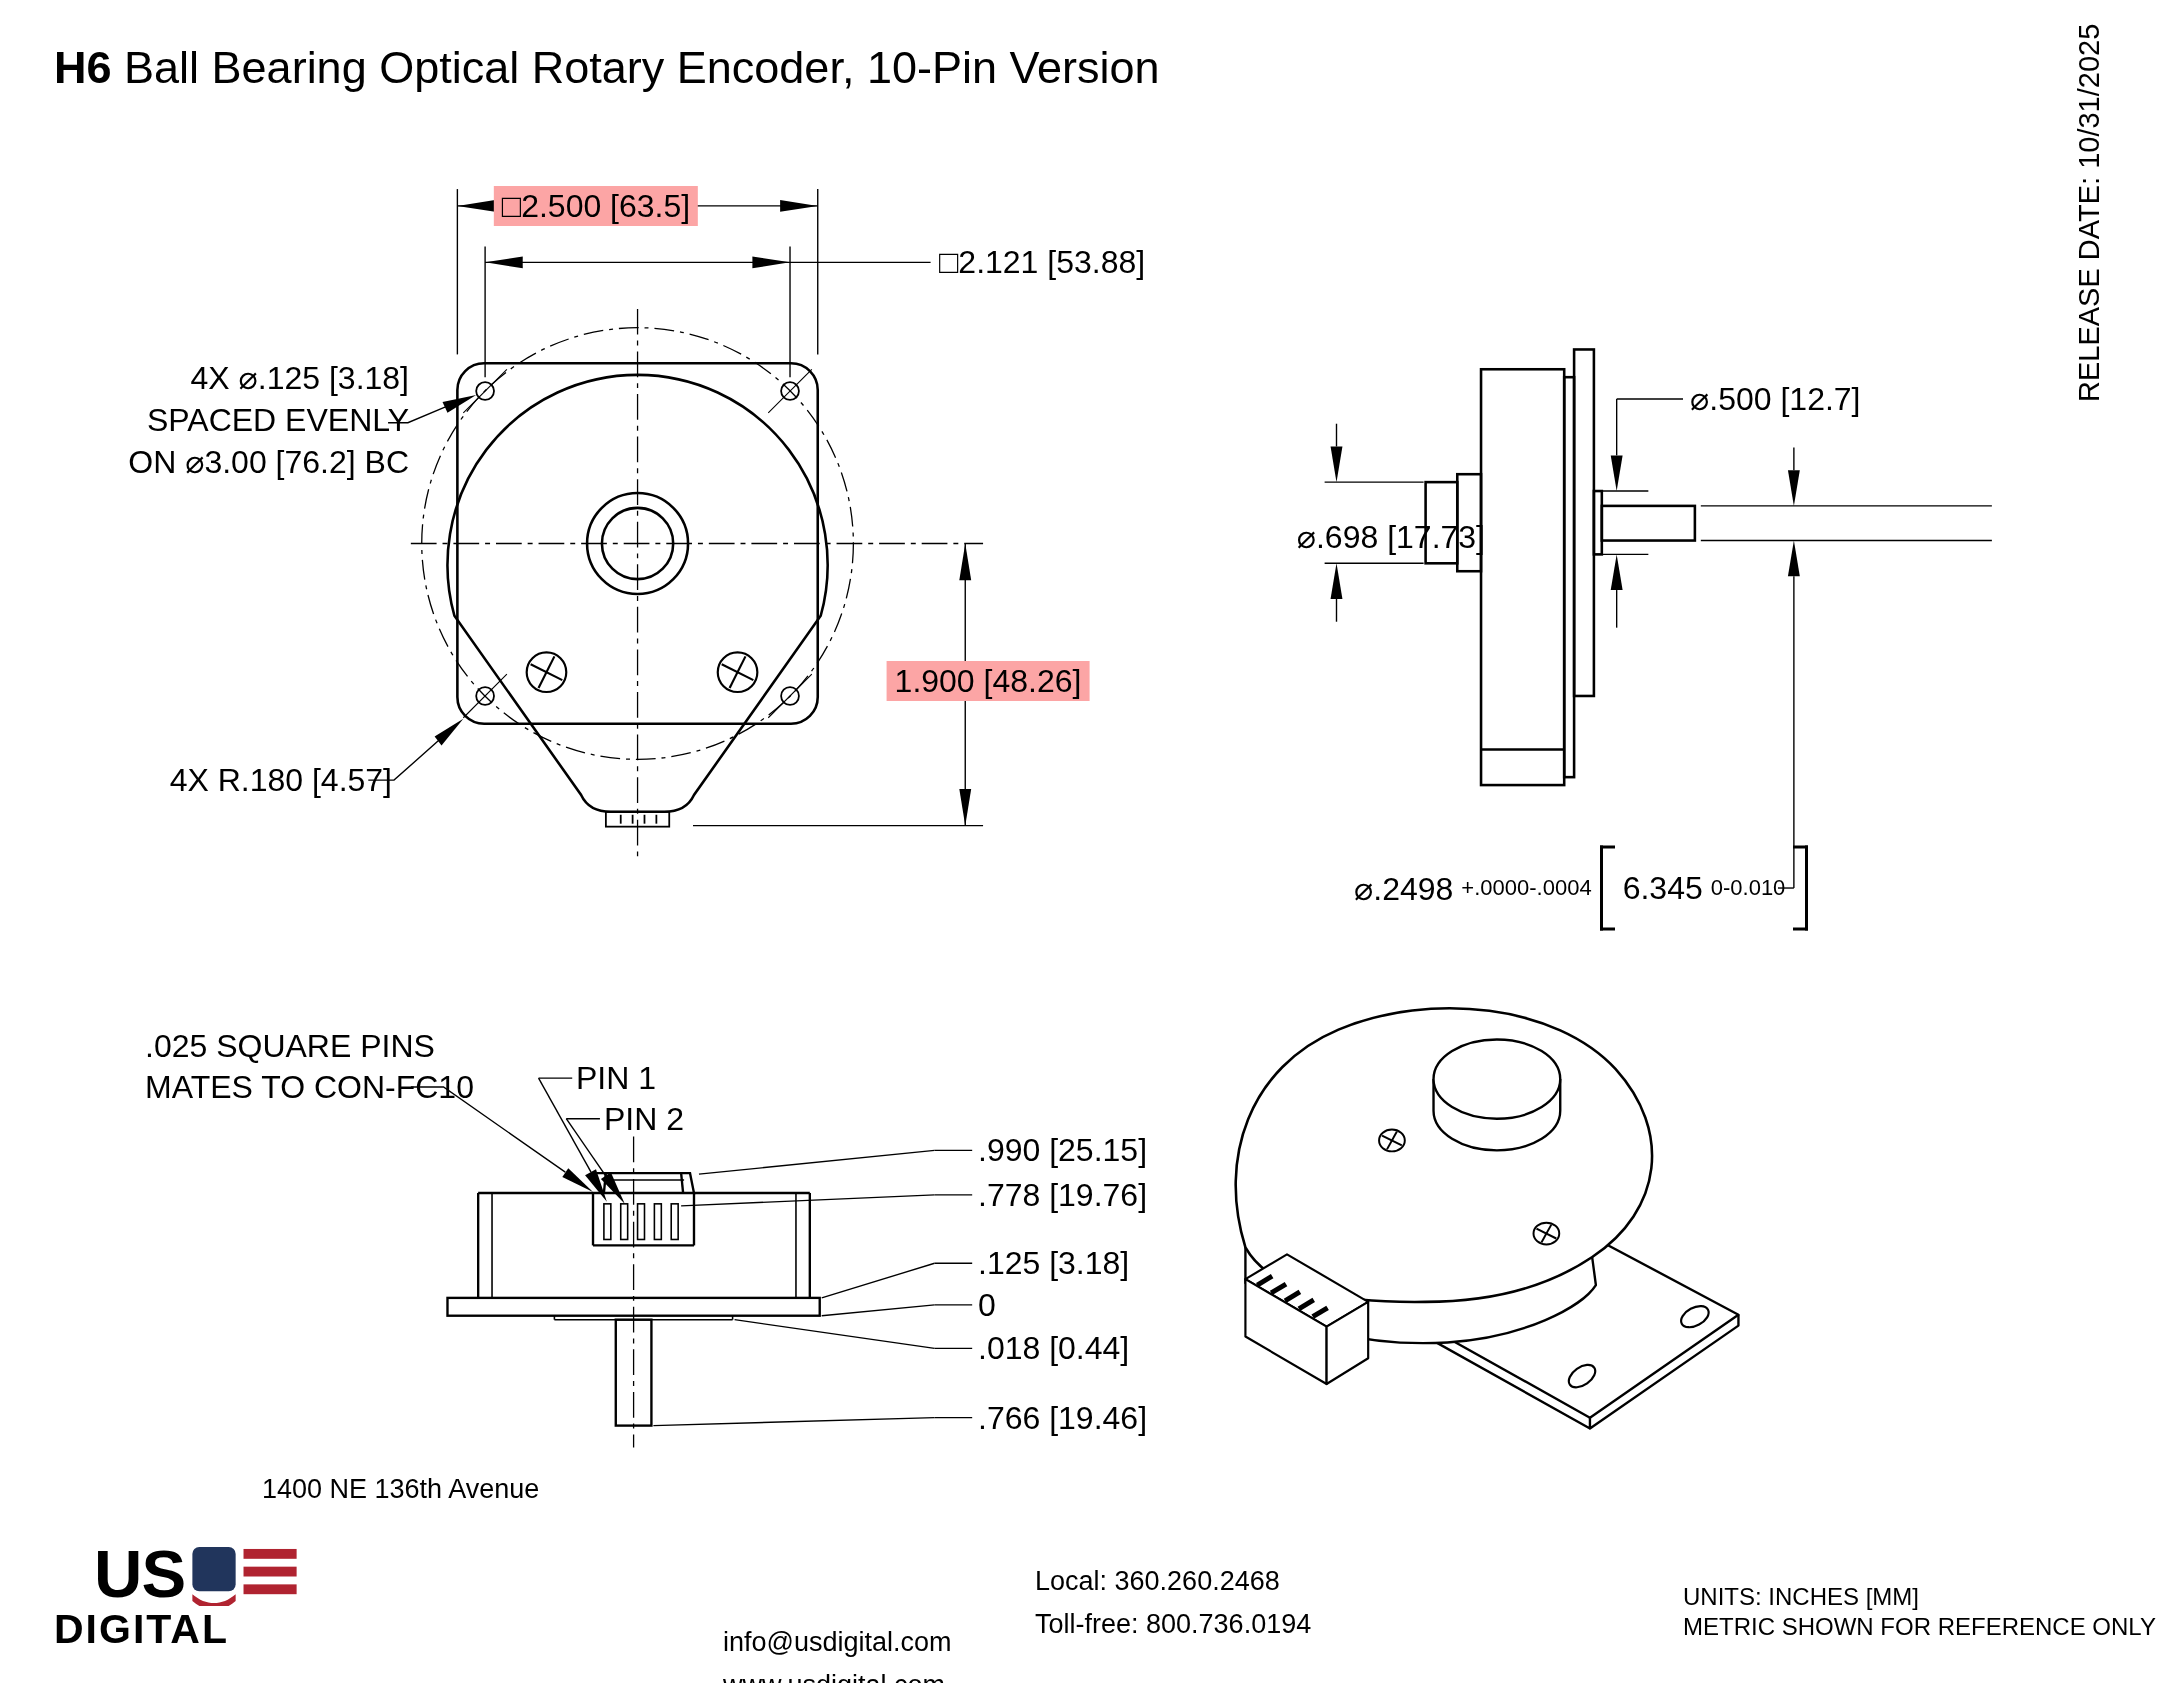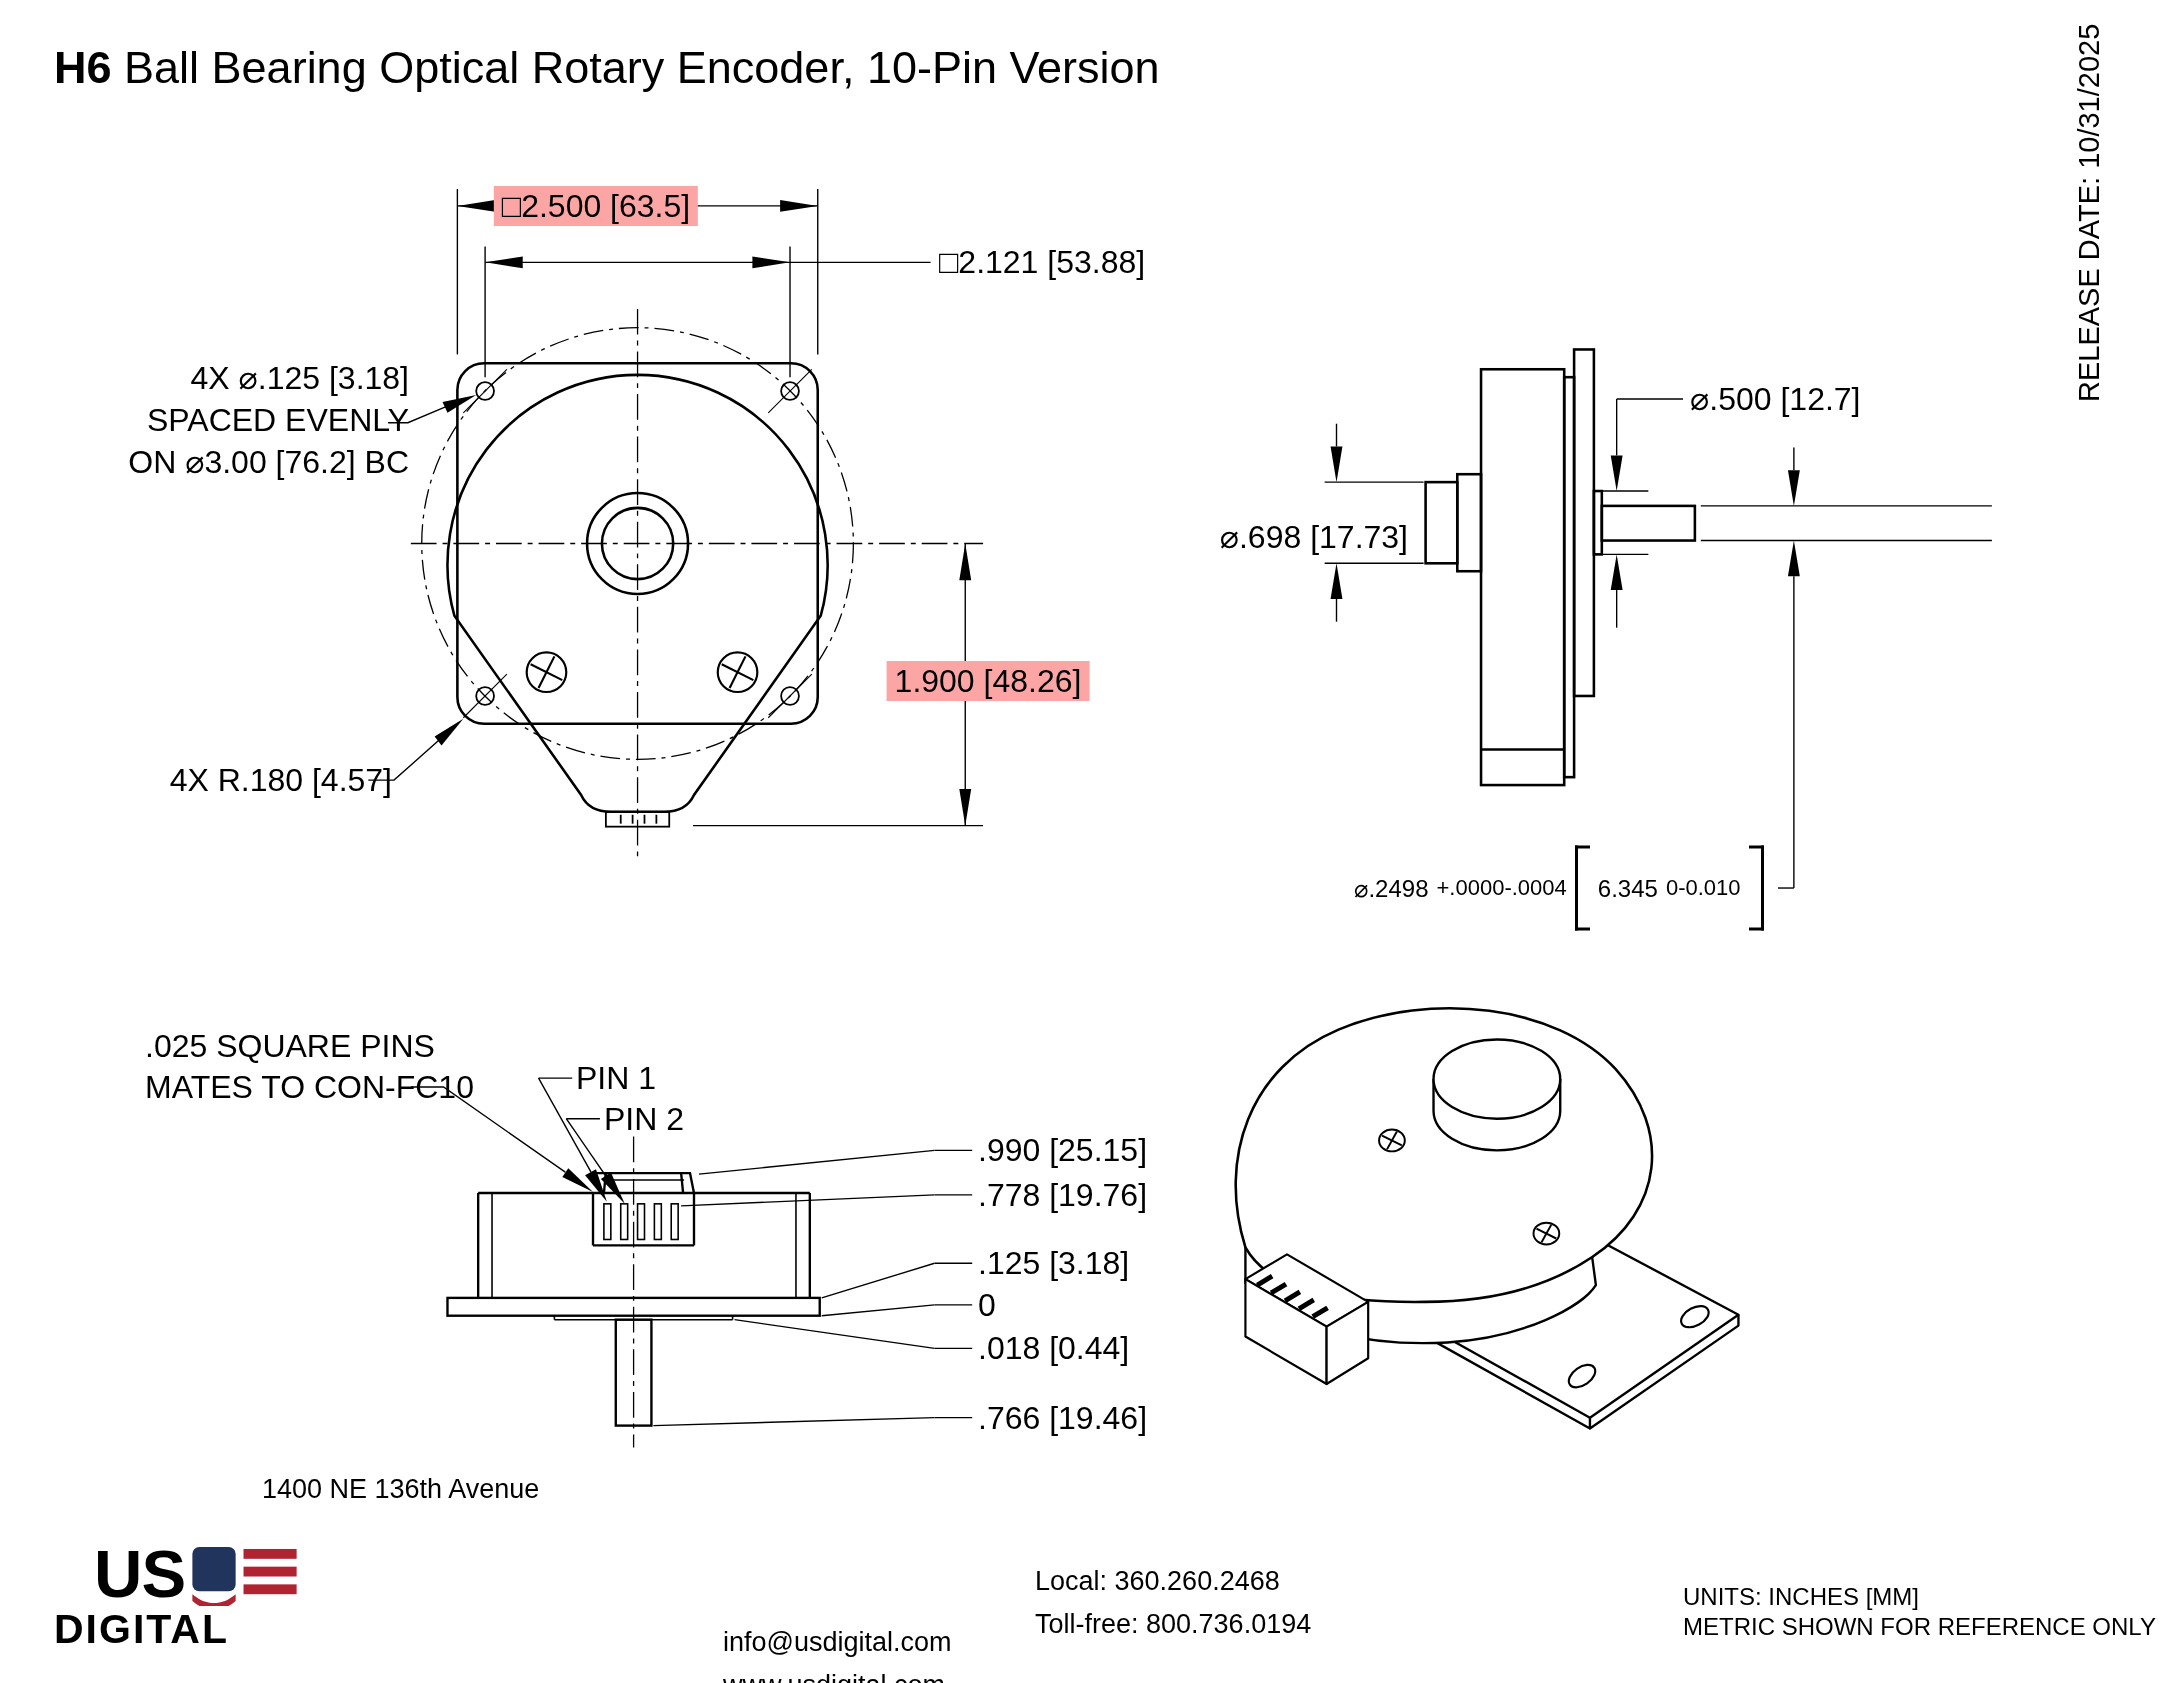--- a/index.html
+++ b/index.html
@@ -16,21 +16,21 @@
   .ra{text-align:right;margin-left:28px;}
   .title{position:absolute;left:54px;top:42px;font-size:45px;white-space:nowrap;}
   .title b{font-weight:bold;margin-top:43px;}
   .release{
     position:absolute;left:2073px;top:26px;height:376px;font-size:29px;
     writing-mode:vertical-rl;transform:rotate(180deg);white-space:nowrap;
   }
   
   .tol{position:absolute;left:1354px;top:888px;transform:translateY(-50%);
        display:flex;align-items:center;gap:8px;}
-  .tol .big{font-size:24px;white-space:nowrap;}
+  .tol .big{font-size:32px;white-space:nowrap;}
   .tol .stack{display:flex;flex-direction:row;justify-content:center;
               font-size:22px;line-height:1.1;white-space:nowrap;}
   .bk{height:79px;width:12px;border:3px solid #000;}
   .bkl{border-right:none;}
   .bkr{border-left:none;}
   
   .fcol{position:absolute;font-size:27px;line-height:1.6;white-space:nowrap;}
   .funits{position:absolute;font-size:24px;line-height:1.25;white-space:nowrap;}
   .logo{position:absolute;left:54px;top:1547px;}
   .logo-top{display:flex;align-items:flex-start;gap:7px;}
@@ -261,21 +261,21 @@
 <div class="lbl vctr" style="left:939px;top:262px;">□2.121 [53.88]</div>
 <div class="lbl ra" style="left:94px;top:357px;width:287px;line-height:42px;">
   <div>4X ⌀.125 [3.18]</div>
   <div>SPACED EVENLY</div>
   <div>ON ⌀3.00 [76.2] BC</div>
 </div>
 <div class="lbl vctr ra" style="left:94px;top:780px;width:270px;">4X R.180 [4.57]</div>
 <div class="lbl ctr bgw" style="left:988px;top:681px;">1.900 [48.26]</div>
 
 <div class="lbl vctr" style="left:1690px;top:399px;">⌀.500 [12.7]</div>
-<div class="lbl vctr ra" style="left:1097px;top:537px;width:283px;">⌀.698 [17.73]</div>
+<div class="lbl vctr ra" style="left:1174px;top:537px;width:283px;">⌀.698 [17.73]</div>
 <div class="tol">
   <span class="big">⌀.2498</span>
   <span class="stack">
     <span>+.0000</span>
     <span>-.0004</span>
   </span>
   <span class="bk bkl"></span>
   <span class="big">6.345</span>
   <span class="stack">
     <span>0</span>

